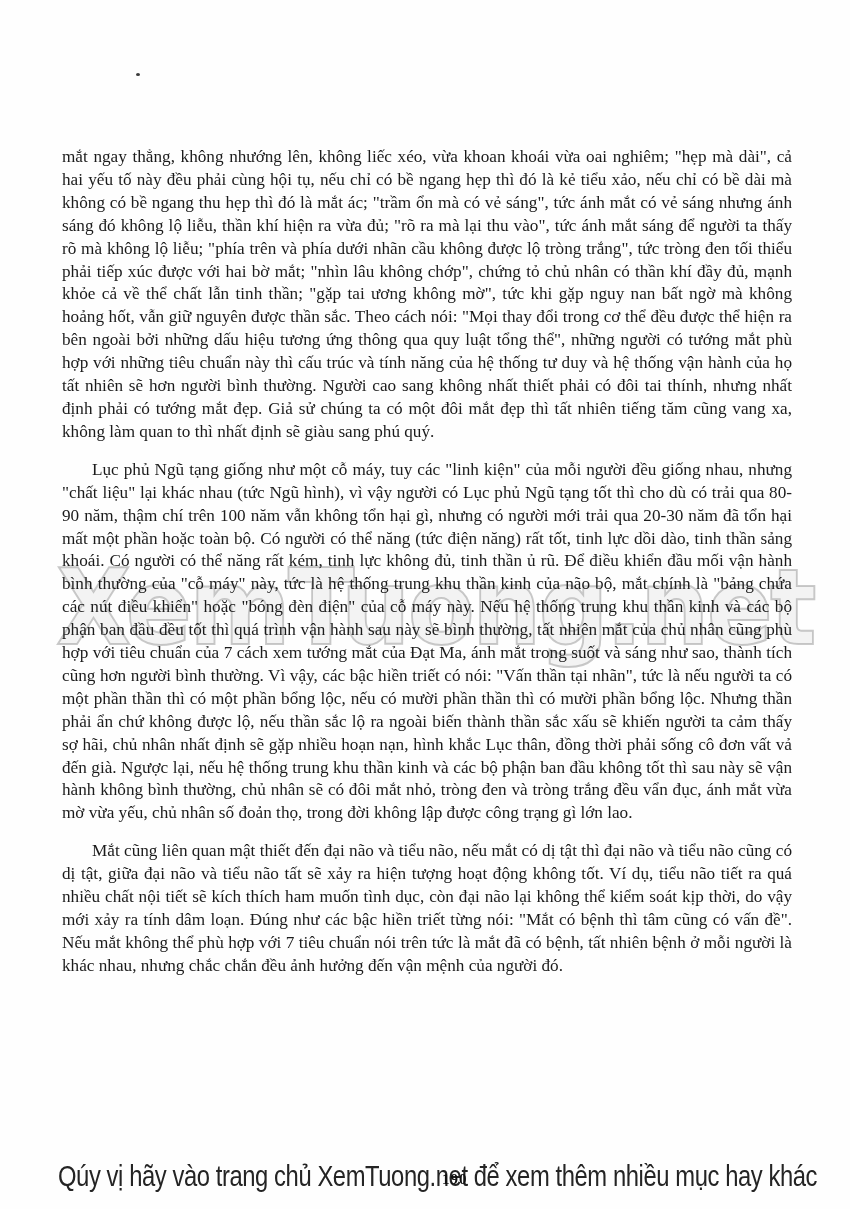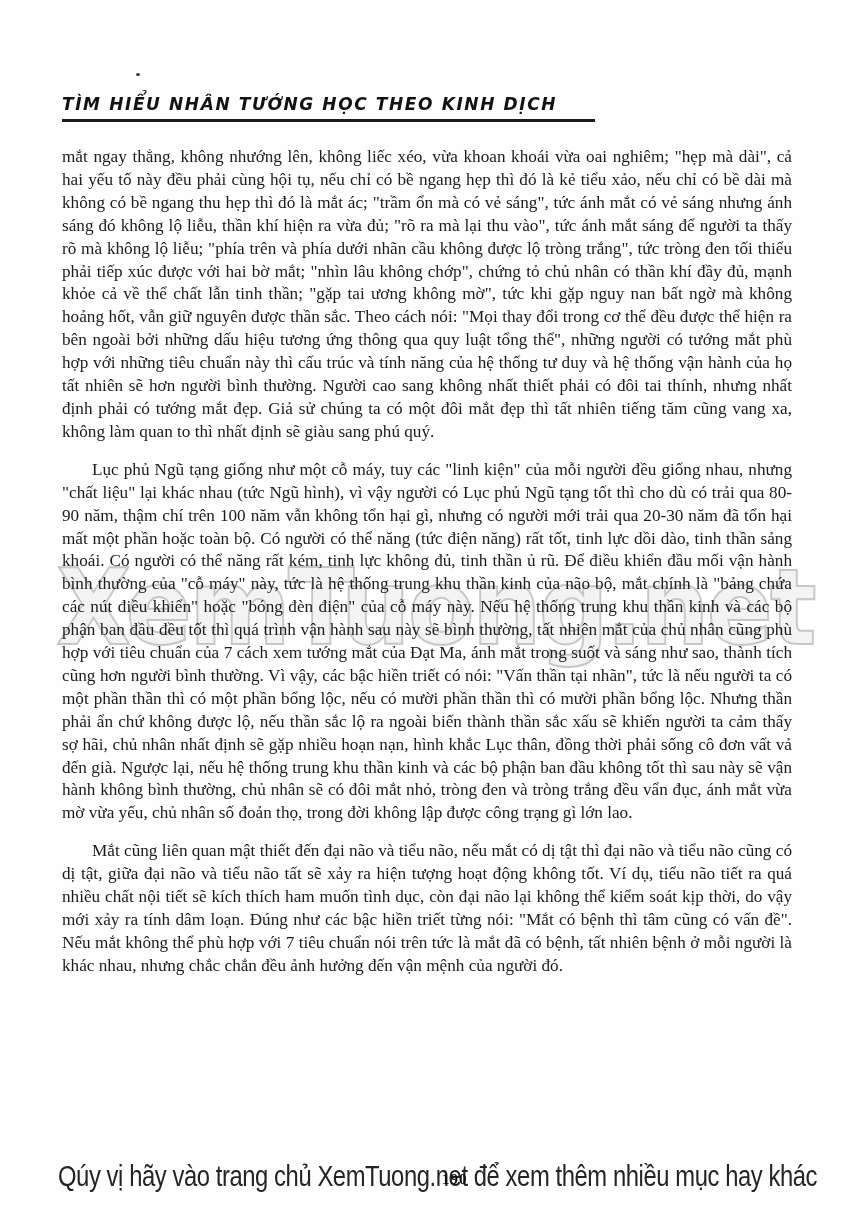--- a/index.html
+++ b/index.html
@@ -68,23 +68,20 @@
     letter-spacing:1px;
   }
 </style>
 </head>
 <body>
 
 <div class="page">
 
   <span class="stray-dot"></span>
 
-  <div class="header">
-    <span class="header-title">TÌM HIỂU NHÂN TƯỚNG HỌC THEO KINH DỊCH</span>
-  </div>
 
   <div class="watermark">XemTuong.net</div>
 
   <div class="body-text">
     <p>mắt ngay thẳng, không nhướng lên, không liếc xéo, vừa khoan khoái vừa oai nghiêm; "hẹp mà dài", cả hai yếu tố này đều phải cùng hội tụ, nếu chỉ có bề ngang hẹp thì đó là kẻ tiểu xảo, nếu chỉ có bề dài mà không có bề ngang thu hẹp thì đó là mắt ác; "trầm ổn mà có vẻ sáng", tức ánh mắt có vẻ sáng nhưng ánh sáng đó không lộ liễu, thần khí hiện ra vừa đủ; "rõ ra mà lại thu vào", tức ánh mắt sáng để người ta thấy rõ mà không lộ liễu; "phía trên và phía dưới nhãn cầu không được lộ tròng trắng", tức tròng đen tối thiểu phải tiếp xúc được với hai bờ mắt; "nhìn lâu không chớp", chứng tỏ chủ nhân có thần khí đầy đủ, mạnh khỏe cả về thể chất lẫn tinh thần; "gặp tai ương không mờ", tức khi gặp nguy nan bất ngờ mà không hoảng hốt, vẫn giữ nguyên được thần sắc. Theo cách nói: "Mọi thay đổi trong cơ thể đều được thể hiện ra bên ngoài bởi những dấu hiệu tương ứng thông qua quy luật tổng thể", những người có tướng mắt phù hợp với những tiêu chuẩn này thì cấu trúc và tính năng của hệ thống tư duy và hệ thống vận hành của họ tất nhiên sẽ hơn người bình thường. Người cao sang không nhất thiết phải có đôi tai thính, nhưng nhất định phải có tướng mắt đẹp. Giả sử chúng ta có một đôi mắt đẹp thì tất nhiên tiếng tăm cũng vang xa, không làm quan to thì nhất định sẽ giàu sang phú quý.</p>
     <p class="indented">Lục phủ Ngũ tạng giống như một cỗ máy, tuy các "linh kiện" của mỗi người đều giống nhau, nhưng "chất liệu" lại khác nhau (tức Ngũ hình), vì vậy người có Lục phủ Ngũ tạng tốt thì cho dù có trải qua 80-90 năm, thậm chí trên 100 năm vẫn không tổn hại gì, nhưng có người mới trải qua 20-30 năm đã tổn hại mất một phần hoặc toàn bộ. Có người có thể năng (tức điện năng) rất tốt, tinh lực dồi dào, tinh thần sảng khoái. Có người có thể năng rất kém, tinh lực không đủ, tinh thần ủ rũ. Để điều khiển đầu mối vận hành bình thường của "cỗ máy" này, tức là hệ thống trung khu thần kinh của não bộ, mắt chính là "bảng chứa các nút điều khiển" hoặc "bóng đèn điện" của cỗ máy này. Nếu hệ thống trung khu thần kinh và các bộ phận ban đầu đều tốt thì quá trình vận hành sau này sẽ bình thường, tất nhiên mắt của chủ nhân cũng phù hợp với tiêu chuẩn của 7 cách xem tướng mắt của Đạt Ma, ánh mắt trong suốt và sáng như sao, thành tích cũng hơn người bình thường. Vì vậy, các bậc hiền triết có nói: "Vấn thần tại nhãn", tức là nếu người ta có một phần thần thì có một phần bổng lộc, nếu có mười phần thần thì có mười phần bổng lộc. Nhưng thần phải ẩn chứ không được lộ, nếu thần sắc lộ ra ngoài biến thành thần sắc xấu sẽ khiến người ta cảm thấy sợ hãi, chủ nhân nhất định sẽ gặp nhiều hoạn nạn, hình khắc Lục thân, đồng thời phải sống cô đơn vất vả đến già. Ngược lại, nếu hệ thống trung khu thần kinh và các bộ phận ban đầu không tốt thì sau này sẽ vận hành không bình thường, chủ nhân sẽ có đôi mắt nhỏ, tròng đen và tròng trắng đều vẩn đục, ánh mắt vừa mờ vừa yếu, chủ nhân số đoản thọ, trong đời không lập được công trạng gì lớn lao.</p>
     <p class="indented">Mắt cũng liên quan mật thiết đến đại não và tiểu não, nếu mắt có dị tật thì đại não và tiểu não cũng có dị tật, giữa đại não và tiểu não tất sẽ xảy ra hiện tượng hoạt động không tốt. Ví dụ, tiểu não tiết ra quá nhiều chất nội tiết sẽ kích thích ham muốn tình dục, còn đại não lại không thể kiểm soát kịp thời, do vậy mới xảy ra tính dâm loạn. Đúng như các bậc hiền triết từng nói: "Mắt có bệnh thì tâm cũng có vấn đề". Nếu mắt không thể phù hợp với 7 tiêu chuẩn nói trên tức là mắt đã có bệnh, tất nhiên bệnh ở mỗi người là khác nhau, nhưng chắc chắn đều ảnh hưởng đến vận mệnh của người đó.</p>
   </div>
 
   <div class="footer">Qúy vị hãy vào trang chủ XemTuong.net để xem thêm nhiều mục hay khác</div>

